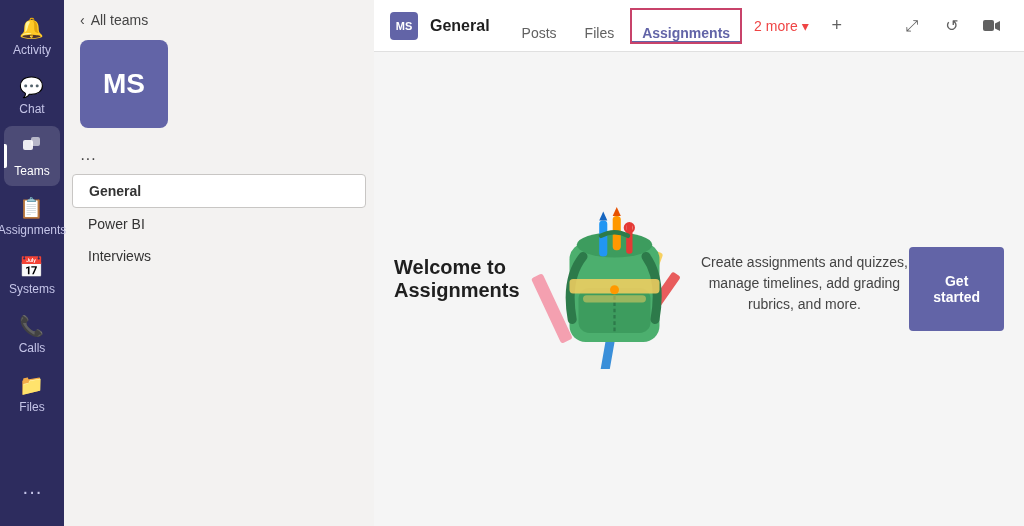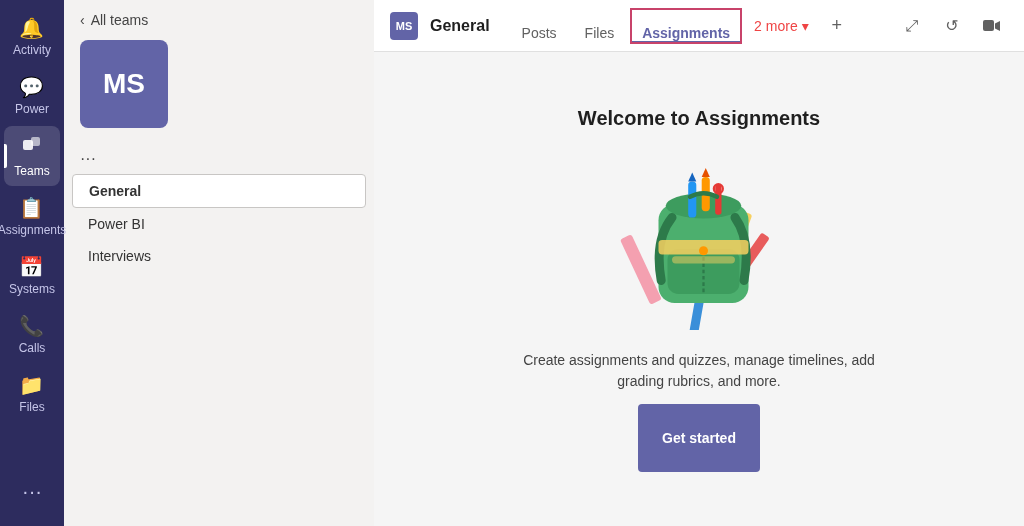--- a/index.html
+++ b/index.html
@@ -222,21 +222,20 @@
       cursor: pointer;
       border-radius: 4px;
       background: none;
       border: none;
     }
 
     
     .welcome-area {
       flex: 1;
       display: flex;
-      flex-direction: column;
       align-items: center;
       justify-content: center;
       background: #f5f5f5;
       padding: 20px;
     }
     .welcome-title {
       font-size: 20px;
       font-weight: 700;
       color: #1f1f1f;
       margin-bottom: 20px;
@@ -272,21 +271,21 @@
 </head>
 <body>
 
 <nav class="nav-rail">
   <div class="nav-item">
     <span class="nav-icon">🔔</span>
     <span class="nav-item-label">Activity</span>
   </div>
   <div class="nav-item">
     <span class="nav-icon">💬</span>
-    <span class="nav-item-label">Power</span>
+    <span class="nav-item-label">Chat</span>
   </div>
   <div class="nav-item active">
     <span class="nav-icon">
       <svg width="22" height="22" viewBox="0 0 22 22" fill="none">
         <rect x="2" y="6" width="10" height="10" rx="2" fill="#fff" opacity="0.9"></rect>
         <rect x="10" y="3" width="9" height="9" rx="2" fill="#fff" opacity="0.6"></rect>
       </svg>
     </span>
     <span class="nav-item-label">Teams</span>
   </div>

